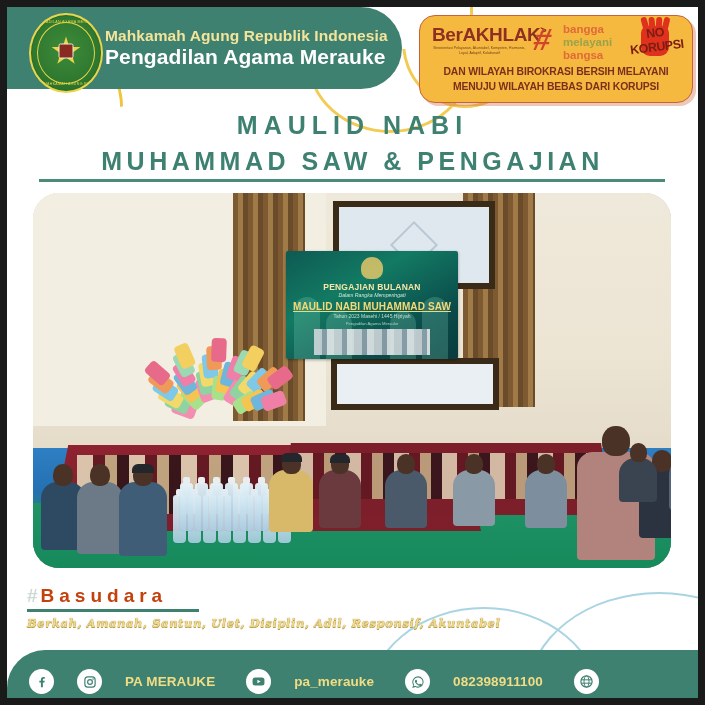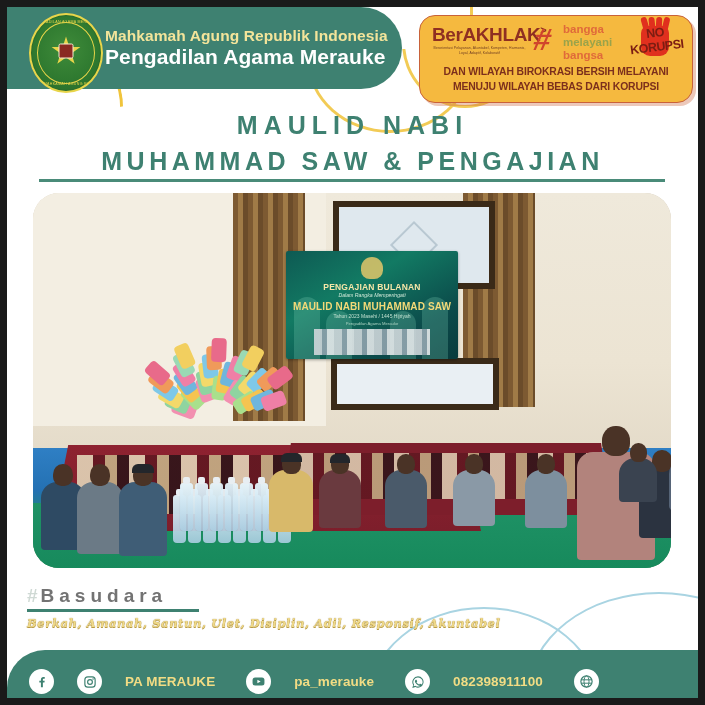--- a/index.html
+++ b/index.html
@@ -87,21 +87,21 @@
       background:linear-gradient(150deg,#0e5a53 0%,#127a63 35%,#0b4a4a 75%,#093b3d 100%);
       box-shadow:0 1px 3px rgba(0,0,0,.35);overflow:hidden;}
   .banner .orn{position:absolute;bottom:0;width:26px;height:62px;border-radius:13px 13px 0 0;
       background:rgba(120,200,175,.28);}
   .banner .orn.a{left:8px;}.banner .orn.b{left:40px;height:48px;}
   .banner .orn.c{right:10px;}.banner .orn.d{right:42px;height:48px;}
   .banner .dome{position:absolute;left:50%;top:6px;transform:translateX(-50%);width:22px;height:22px;
       border-radius:50% 50% 40% 40%;background:#e3c76a;opacity:.85;}
   .bt1{position:absolute;left:0;right:0;top:31px;text-align:center;font-size:8.5px;font-weight:bold;color:#f6e6a8;letter-spacing:.2px;}
   .bt2{position:absolute;left:0;right:0;top:41px;text-align:center;font-size:5.2px;color:#cfe9d8;font-style:italic;}
-  .bt3{position:absolute;left:0;right:0;top:50px;text-align:center;font-size:10px;font-weight:bold;color:#f3d978;letter-spacing:.1px;}
+  .bt3{position:absolute;left:0;right:0;top:50px;text-align:center;font-size:10px;font-weight:bold;color:#f3d978;letter-spacing:.1px;text-decoration:underline;}
   .bt4{position:absolute;left:0;right:0;top:62px;text-align:center;font-size:5px;color:#bfe0cf;}
   .bt5{position:absolute;left:0;right:0;top:70px;text-align:center;font-size:4.2px;color:#a9d2c1;}
   .bphoto{position:absolute;left:28px;right:28px;bottom:4px;height:26px;
       background:repeating-linear-gradient(90deg,#cfd6da 0 8px,#8fa2ad 8px 13px,#e4e8ea 13px 20px);opacity:.9;}
   .bouquet{position:absolute;left:120px;top:150px;width:120px;height:110px;}
   .bouquet span{position:absolute;width:15px;height:24px;border-radius:4px;transform-origin:50% 100%;}
   .mat-blue{position:absolute;left:0;right:0;top:255px;bottom:0;background:linear-gradient(180deg,#2f7fc4 0%,#2471b3 35%,#1f8f63 68%,#1a8a5e 100%);}
   .mat-green{position:absolute;left:0;right:0;top:310px;bottom:0;background:linear-gradient(180deg,#1f9266 0%,#178a5c 100%);}
   .carpet{position:absolute;left:18px;top:252px;width:430px;height:86px;
       background:linear-gradient(180deg,#8e2230 0%,#7d1e2b 100%);
@@ -118,21 +118,21 @@
   .bottles b:after{content:"";position:absolute;left:3px;top:-6px;width:7px;height:7px;background:#e8eef2;border-radius:2px;}
   .person{position:absolute;bottom:0;}
   .head{position:absolute;border-radius:48% 48% 42% 42%;background:#4a3326;}
   .body{position:absolute;border-radius:16px 16px 4px 4px;}
   .cap{position:absolute;border-radius:6px 6px 0 0;background:#23262b;}
 
   
   .basudara{position:absolute;left:20px;top:578px;}
   .bs-row{display:flex;align-items:baseline;}
   .bs-hash{color:#cfd9d4;font-size:19px;font-weight:bold;margin-right:3px;}
-  .bs-word{color:#737373;font-size:19px;font-weight:bold;letter-spacing:5px;}
+  .bs-word{color:#c2410c;font-size:19px;font-weight:bold;letter-spacing:5px;}
   .bs-line{margin-top:2px;width:172px;height:2.5px;background:#3e8171;}
   .bs-tag{margin-top:4px;font-family:"DejaVu Serif",serif;font-style:italic;font-weight:bold;
       font-size:11.5px;color:#efd98a;letter-spacing:.6px;
       text-shadow:0 1px 0 #b89a43,0 0 1px #8a7030;white-space:nowrap;}
 
   
   .footer{position:absolute;left:0;bottom:0;width:691px;height:48px;background:#3e8171;border-radius:38px 0 0 0;}
   .fwrap{position:absolute;left:22px;top:0;height:63px;display:flex;align-items:center;gap:23px;}
   .ficon{width:25px;height:25px;border-radius:50%;background:#ffffff;display:flex;align-items:center;
       justify-content:center;color:#3e8171;flex:0 0 auto;}

